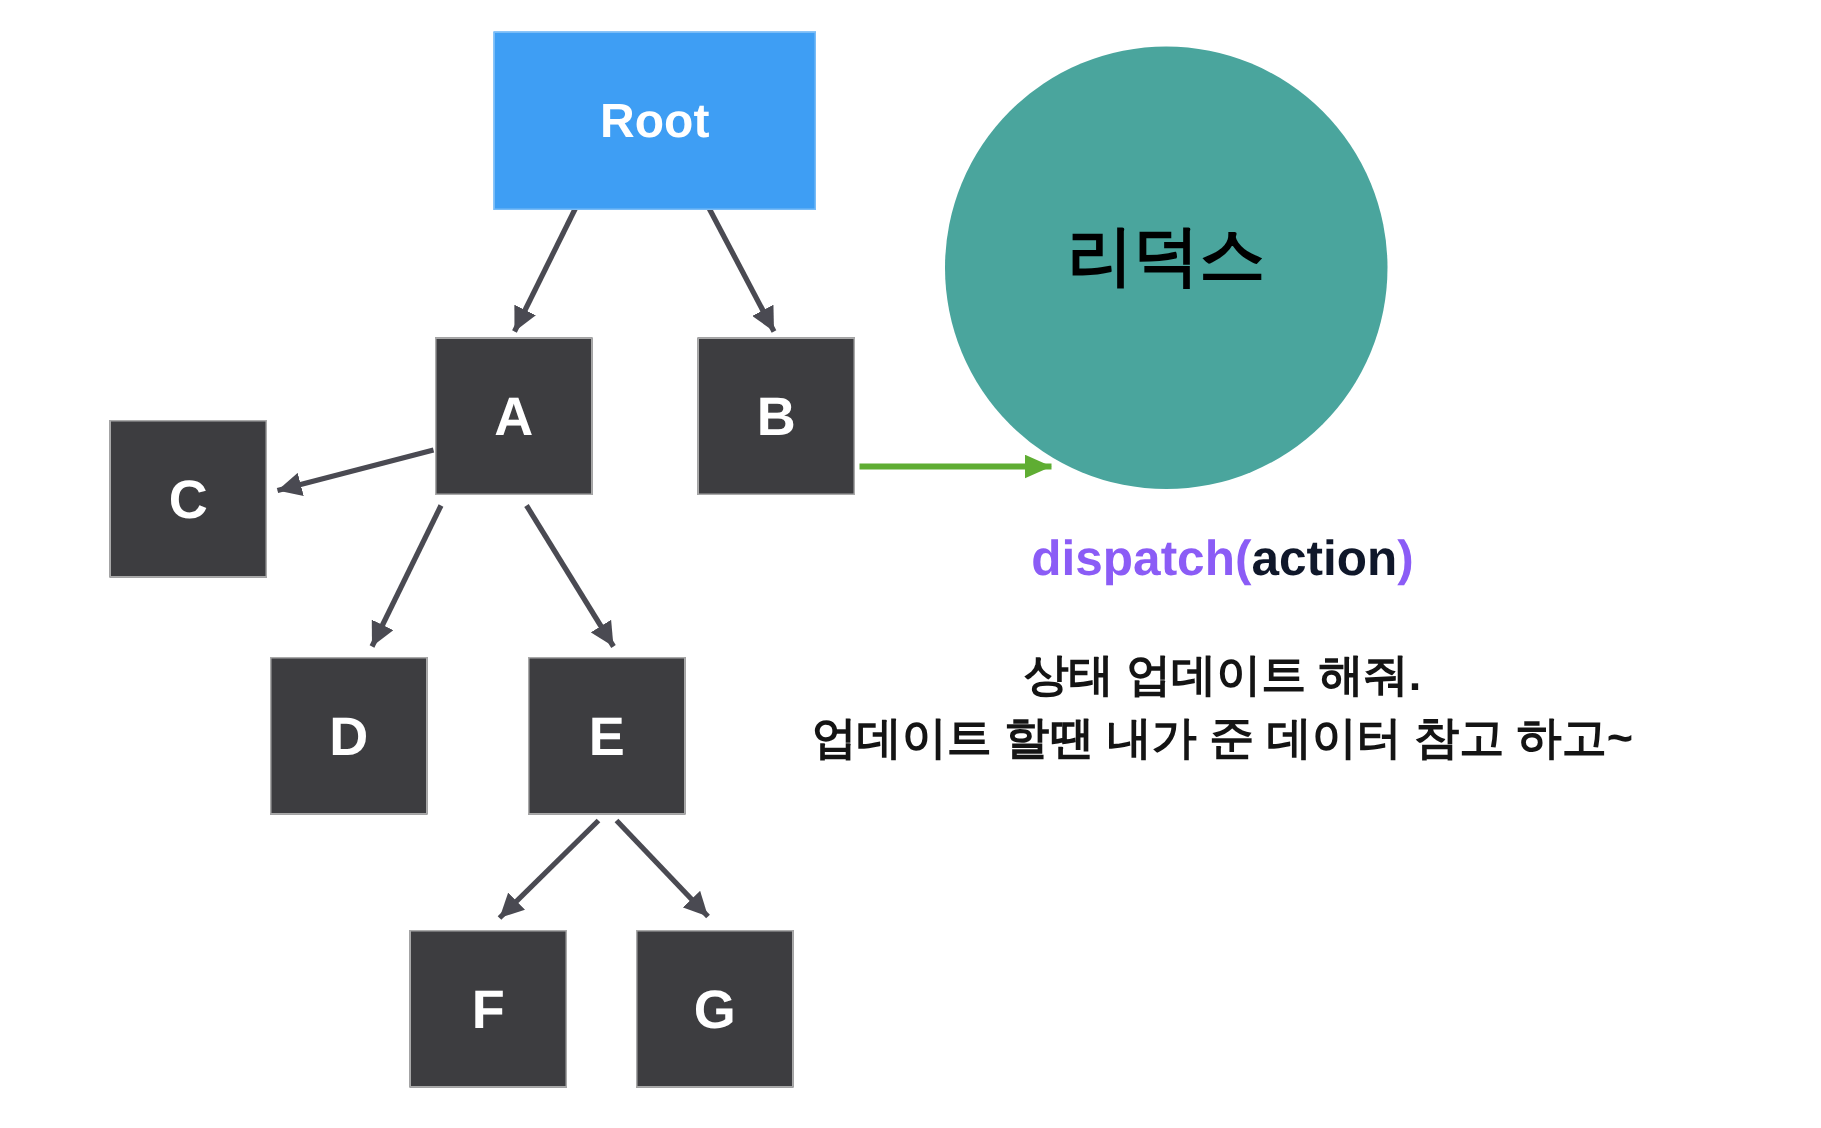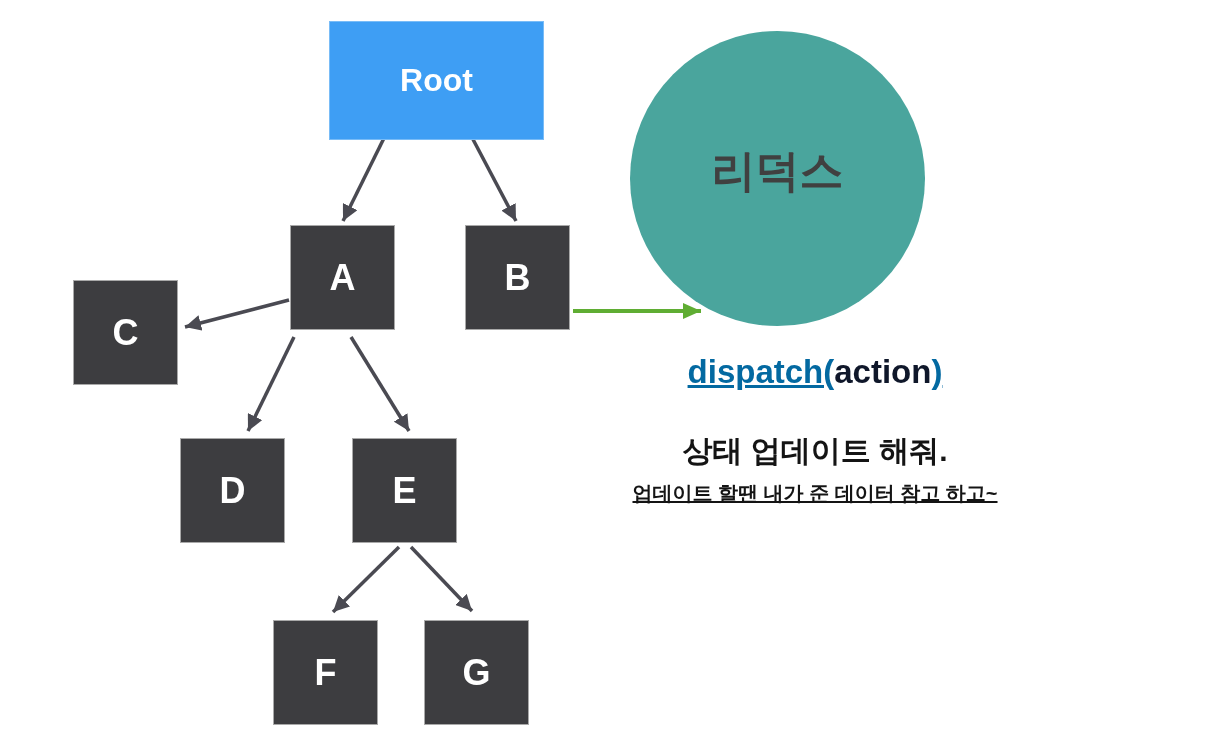--- a/index.html
+++ b/index.html
@@ -25,33 +25,33 @@
   .pos-b{left:465px;top:225px}
   .pos-c{left:73px;top:280px}
   .pos-d{left:180px;top:438px}
   .pos-e{left:352px;top:438px}
   .pos-f{left:273px;top:620px}
   .pos-g{left:424px;top:620px}
 
   .store-circle{
     position:absolute;left:630px;top:31px;width:295px;height:295px;
     border-radius:50%;background:#4AA59D;
-    color:#404040;font-weight:bold;font-size:44px;line-height:1.2;
+    color:#000000;font-weight:bold;font-size:44px;line-height:1.2;
     display:flex;flex-direction:column;align-items:center;justify-content:center;
     text-align:center;padding-bottom:14px;box-sizing:border-box;
   }
 
   .annotation{
     position:absolute;left:415px;top:351px;width:800px;
     text-align:center;color:#141414;font-weight:bold;
   }
   .annotation .l1{font-size:33px;line-height:42px;}
   .annotation .l2{font-size:30px;line-height:42px;margin-top:37px;}
-  .annotation .l3{font-size:20px;line-height:42px;white-space:nowrap;text-decoration:underline;}
-  .red{color:#0369a1;text-decoration:underline;}
+  .annotation .l3{font-size:30px;line-height:42px;white-space:nowrap;}
+  .red{color:#8b5cf6;}
   .blk{color:#0f172a;}
 </style>
 </head>
 <body>
 
 <div class="canvas">
 
   <svg class="arrows" viewBox="0 0 1214 752" xmlns="http://www.w3.org/2000/svg">
     <defs>
       <marker id="ah" markerUnits="userSpaceOnUse" markerWidth="18" markerHeight="16" refX="16" refY="8" orient="auto">

